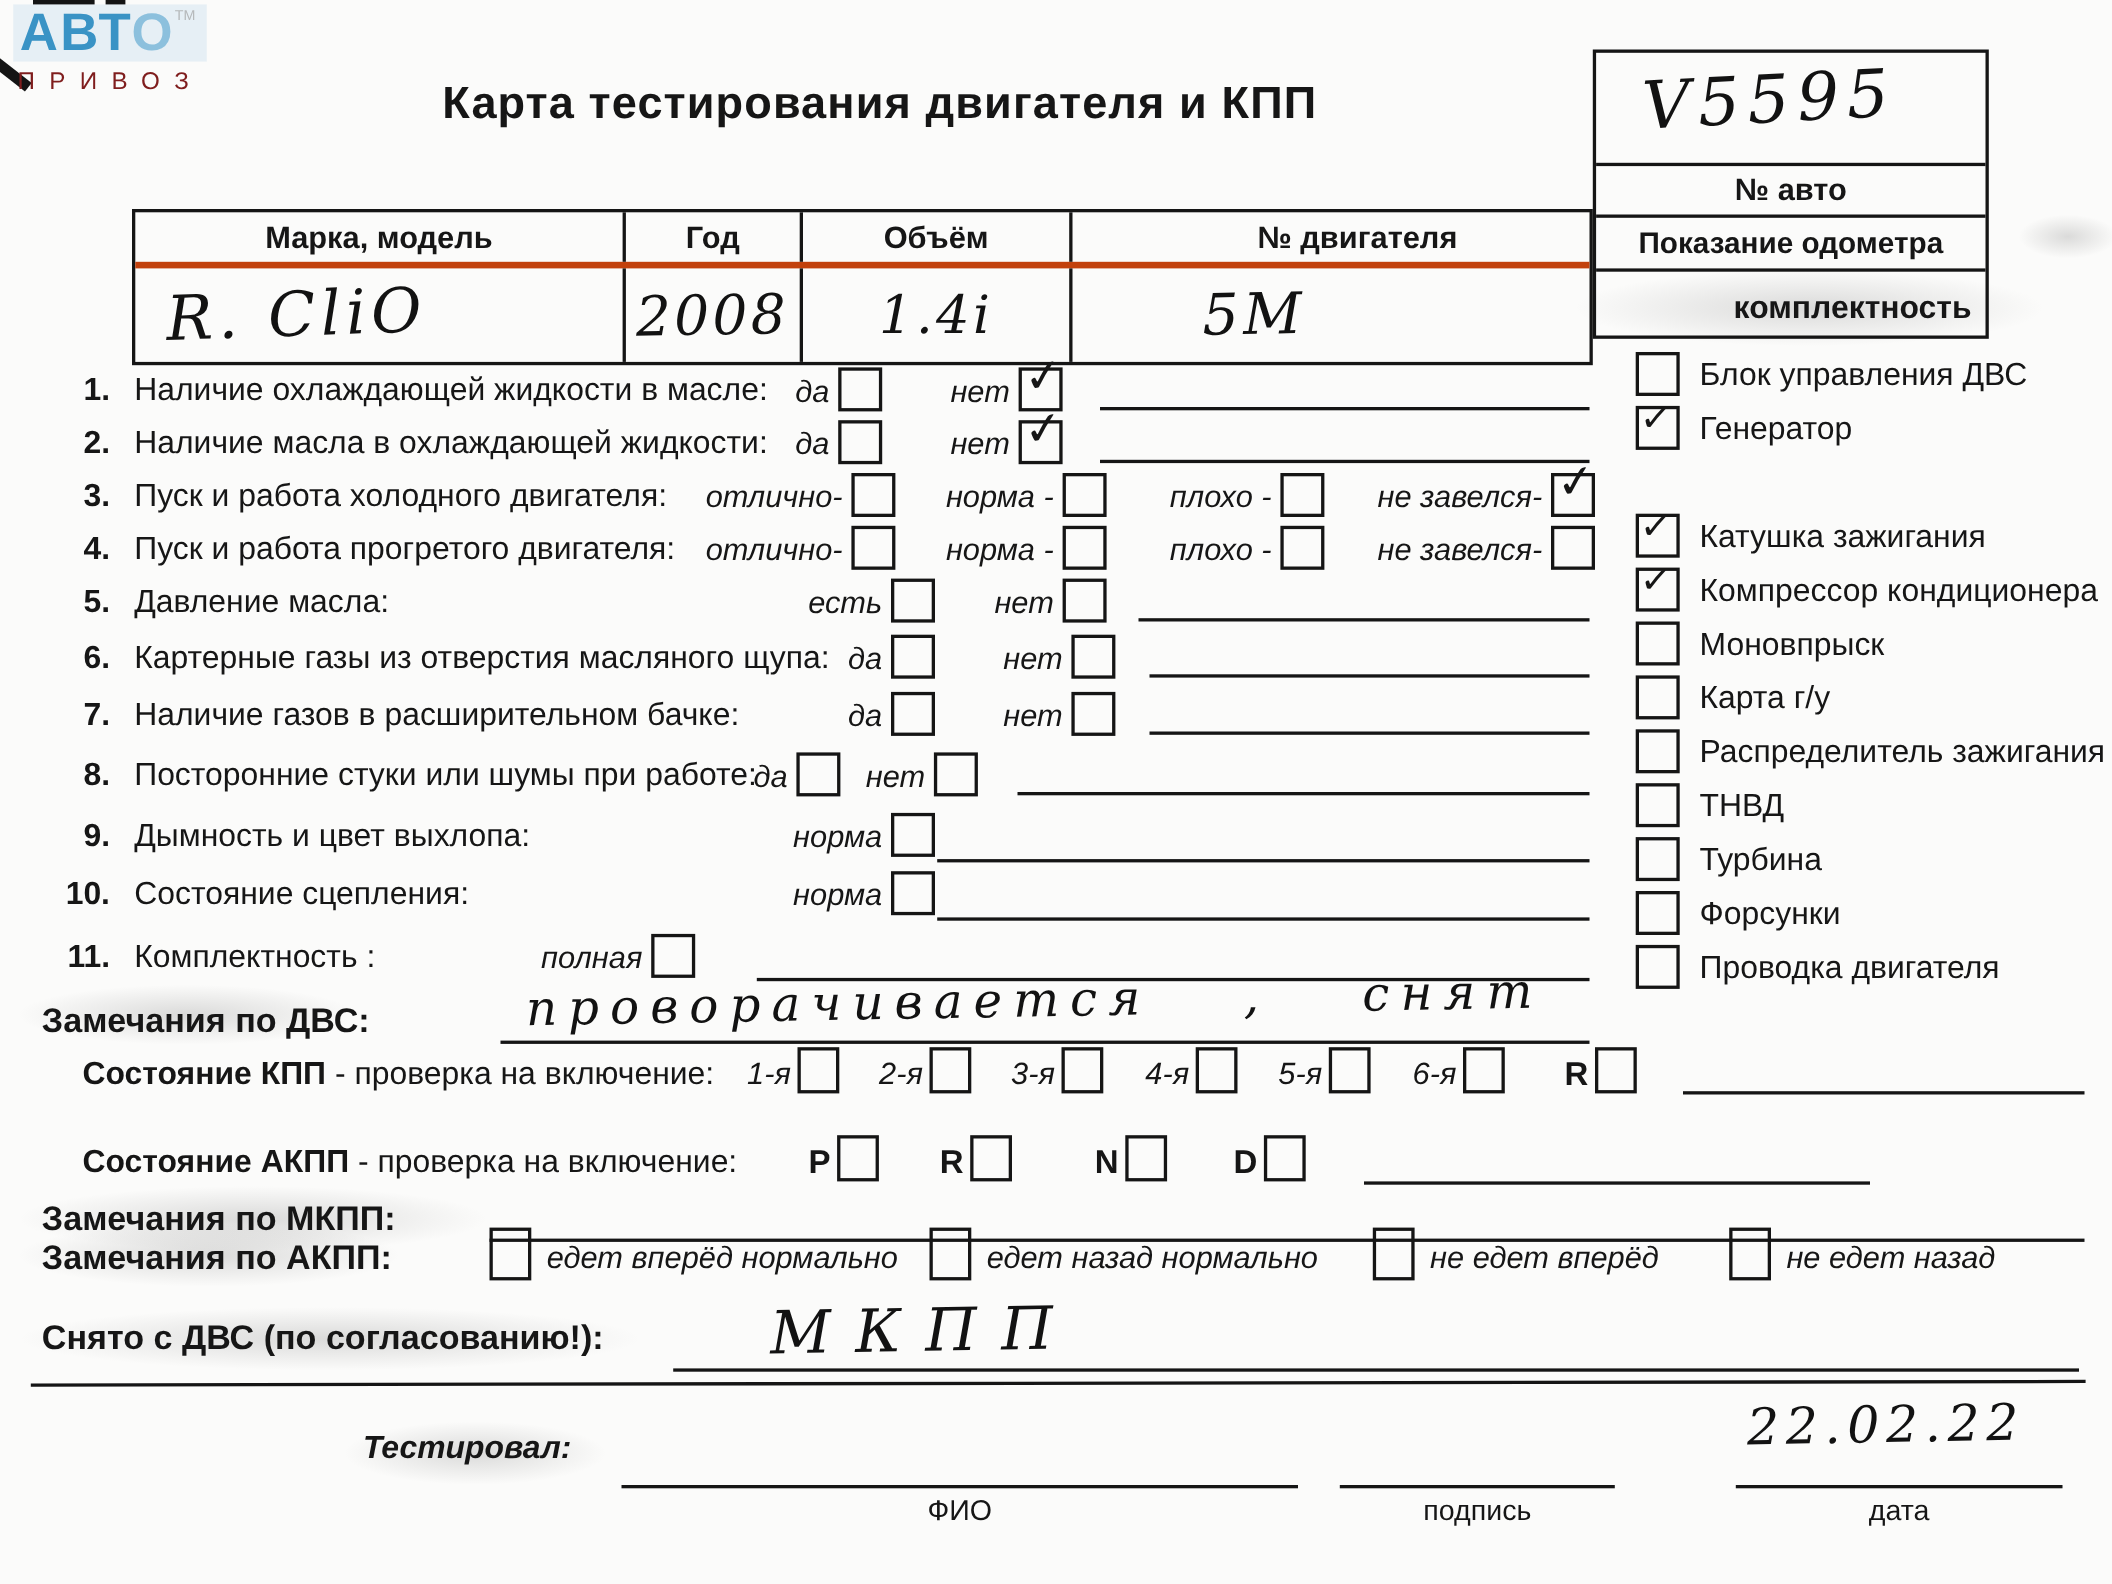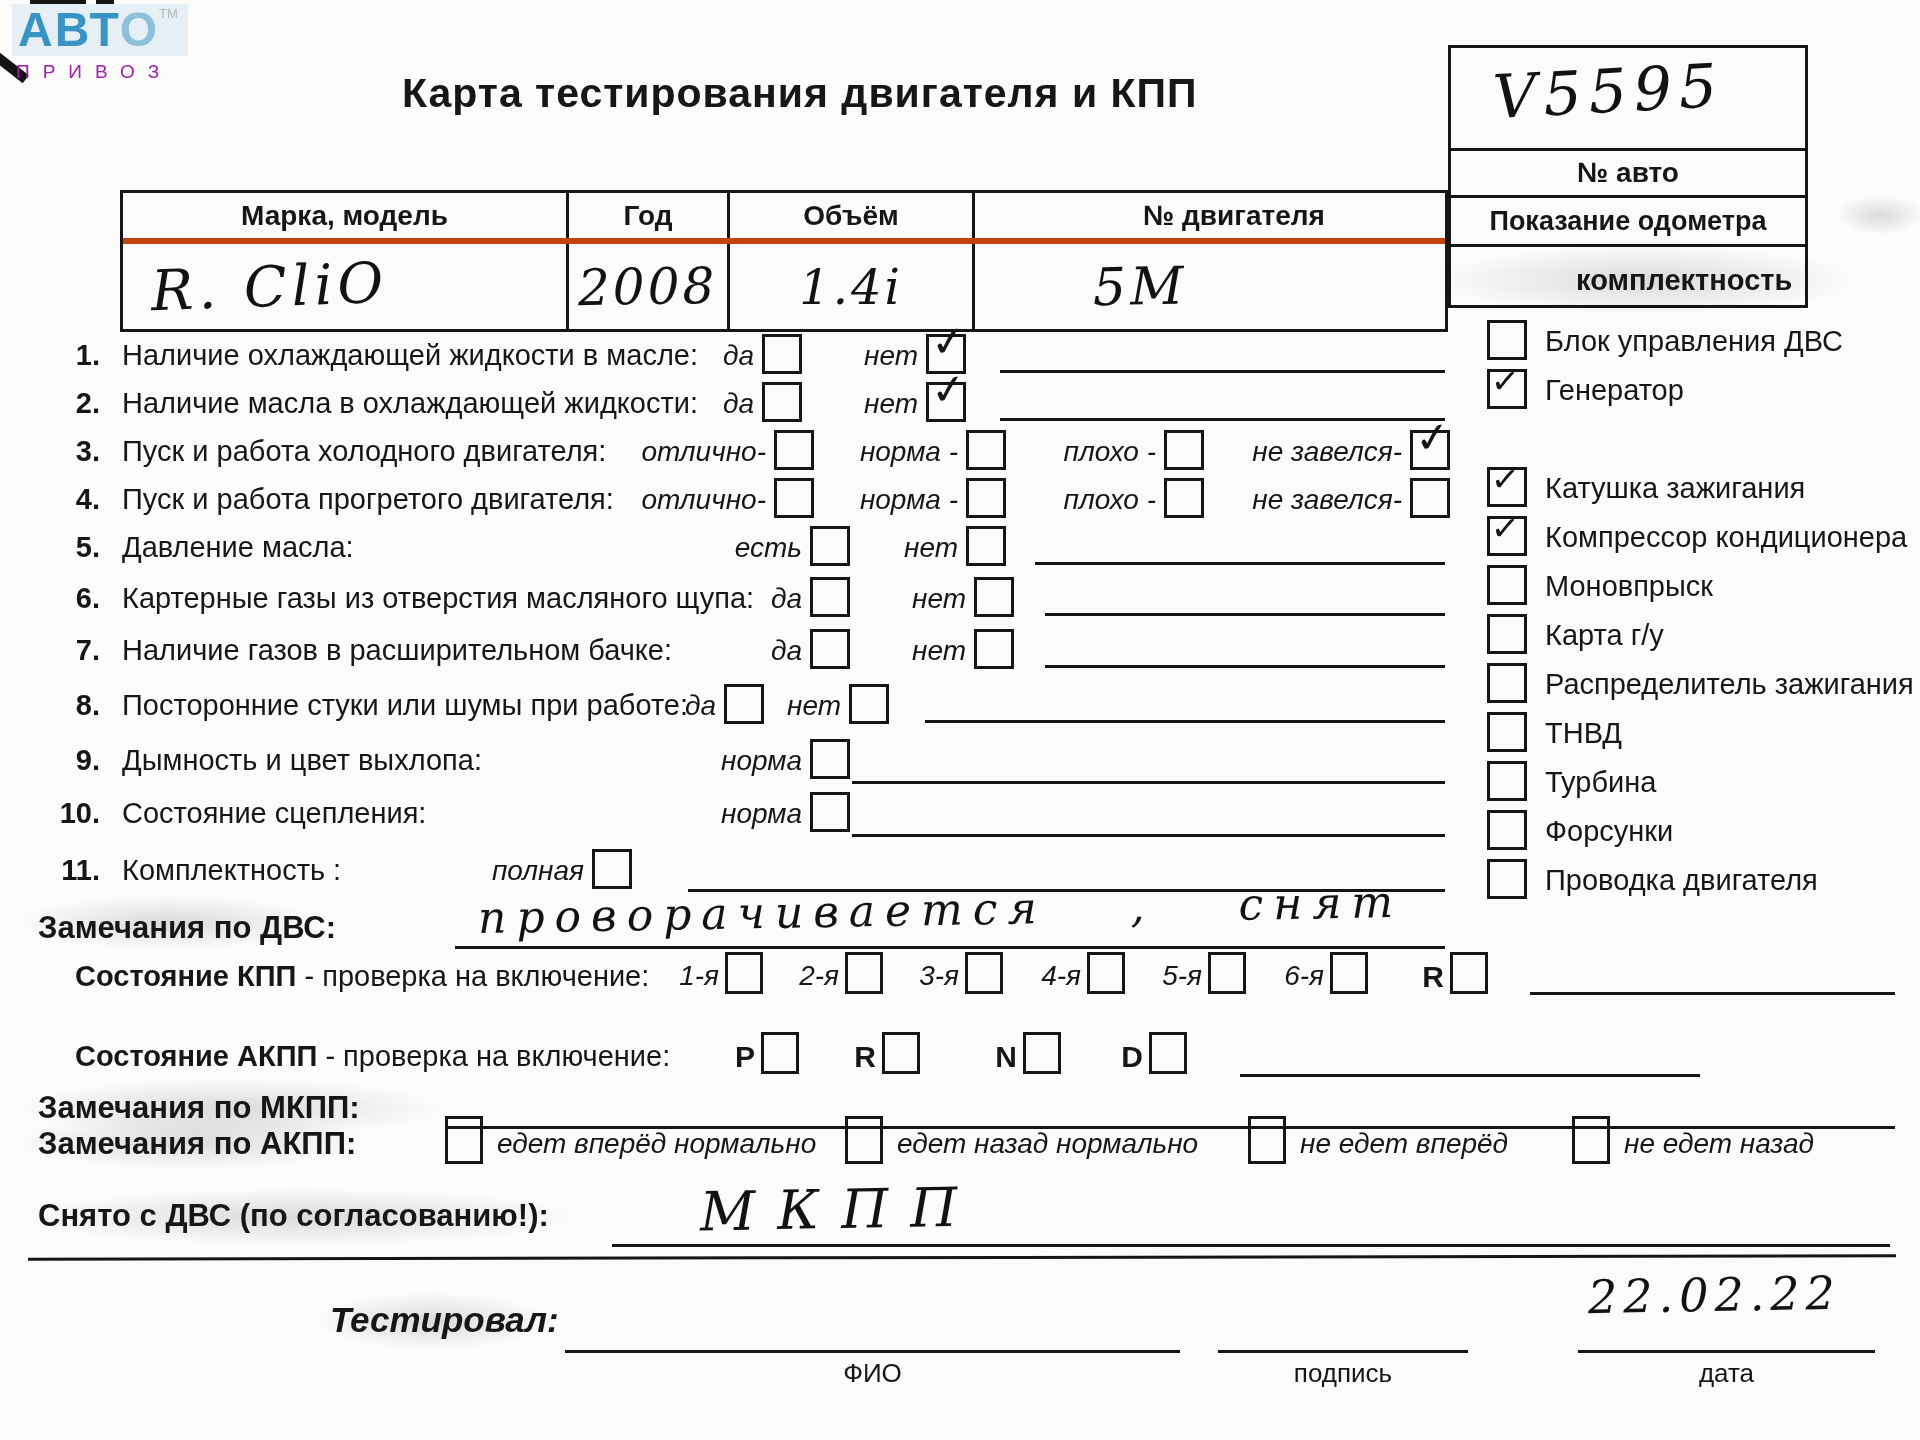--- a/index.html
+++ b/index.html
@@ -7,21 +7,21 @@
         font-family:"Liberation Sans",sans-serif;color:#161616;}
   .b{font-weight:bold}
   .hw{font-family:"DejaVu Serif",serif;font-style:italic;color:#121212;white-space:nowrap;}
 
   
   .logo{position:absolute;left:12px;top:4px;}
   .logo-badge{background:#e6eff5;display:inline-block;padding:2px 10px 2px 6px;}
   .logo-name{font-size:48px;font-weight:bold;color:#3a93c5;letter-spacing:2px;line-height:1;}
   .logo-name .o{color:#8cc0dd;}
   .logo-tm{font-size:13px;color:#b5b8ba;vertical-align:top;}
-  .logo-sub{font-size:19px;color:#a21caf;letter-spacing:13px;margin-top:5px;margin-left:4px;}
+  .logo-sub{font-size:22px;color:#7f1d1d;letter-spacing:13px;margin-top:5px;margin-left:4px;}
 
   .title{position:absolute;left:402px;top:70px;font-size:41px;font-weight:bold;letter-spacing:1px;}
 
   
   .car-box{position:absolute;left:1448px;top:45px;width:360px;border:3px solid #151515;box-sizing:border-box;}
   .car-box .r1{height:100px;border-bottom:3px solid #151515;position:relative;}
   .num-hw{position:absolute;left:42px;top:8px;font-size:60px;letter-spacing:7px;transform:rotate(-3deg);}
   .car-box .r2{height:44px;border-bottom:3px solid #151515;display:flex;align-items:center;justify-content:center;font-weight:bold;font-size:28px;}
   .car-box .r3{height:46px;border-bottom:3px solid #151515;display:flex;align-items:center;justify-content:center;font-weight:bold;font-size:27px;}
   .car-box .r4{height:58px;}
@@ -56,21 +56,21 @@
   .rlbl{position:absolute;left:38px;font-weight:bold;font-size:31px;white-space:nowrap;}
 
   .dvs-hw{position:absolute;left:478px;top:-12px;font-size:44px;letter-spacing:10px;word-spacing:60px;transform:rotate(-1deg);}
   .klbl{position:absolute;left:75px;top:8px;white-space:nowrap;}
   .gl{position:absolute;top:8px;font-style:italic;font-size:28px;white-space:nowrap;}
   .gl.up{font-style:normal;font-weight:bold;font-size:30px;}
   .akr-t{position:absolute;top:12px;font-style:italic;font-size:28px;white-space:nowrap;}
   .mkpp-hw{position:absolute;left:700px;top:-4px;font-size:54px;letter-spacing:22px;transform:rotate(-1deg);}
 
   .fullline{position:absolute;left:28px;top:1256px;width:1868px;border-bottom:3px solid #151515;transform:rotate(-0.1deg);}
-  .tested{position:absolute;left:330px;top:14px;font-weight:bold;font-style:italic;font-size:35px;}
+  .tested{position:absolute;left:330px;top:14px;font-weight:bold;font-style:italic;font-size:29px;}
   .fl{position:absolute;top:64px;border-bottom:3px solid #151515;height:0;}
   .fl1{left:565px;width:615px;}.fl2{left:1218px;width:250px;}.fl3{left:1578px;width:297px;}
   .fsub{position:absolute;top:72px;font-size:26px;text-align:center;}
   .fs1{left:565px;width:615px;}.fs2{left:1218px;width:250px;}.fs3{left:1578px;width:297px;}
   .fdate{position:absolute;left:1588px;top:-18px;font-size:46px;letter-spacing:6px;transform:rotate(-1deg);}
 
   
   .comp-h{position:absolute;left:1576px;top:264px;font-weight:bold;font-size:29px;}
   .ci{position:absolute;left:1487px;width:430px;height:44px;}
   .ci .cb{left:0;}

